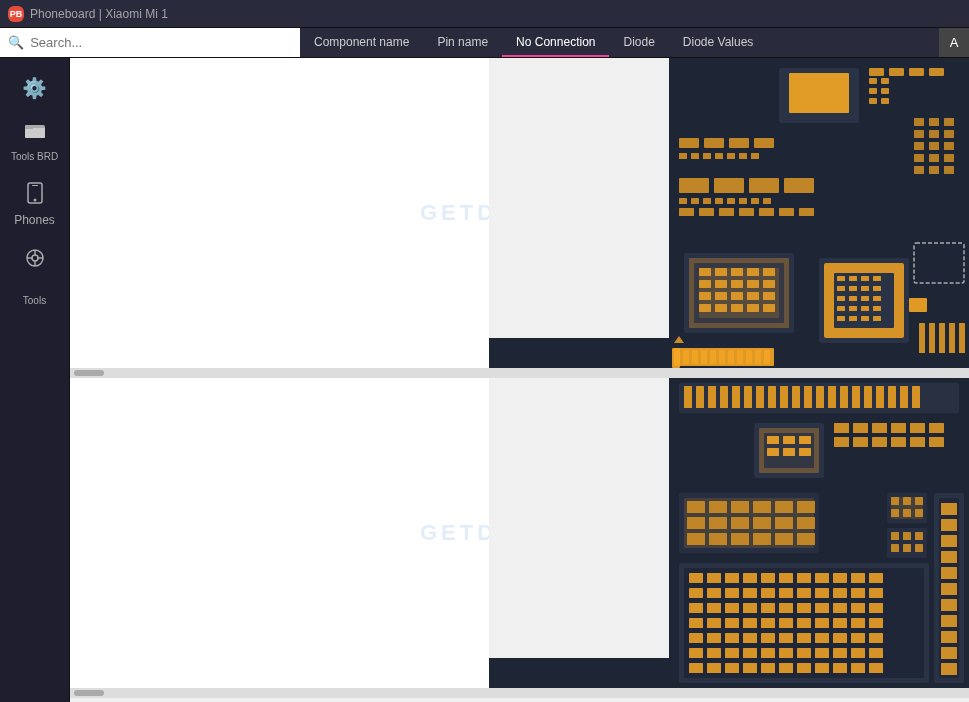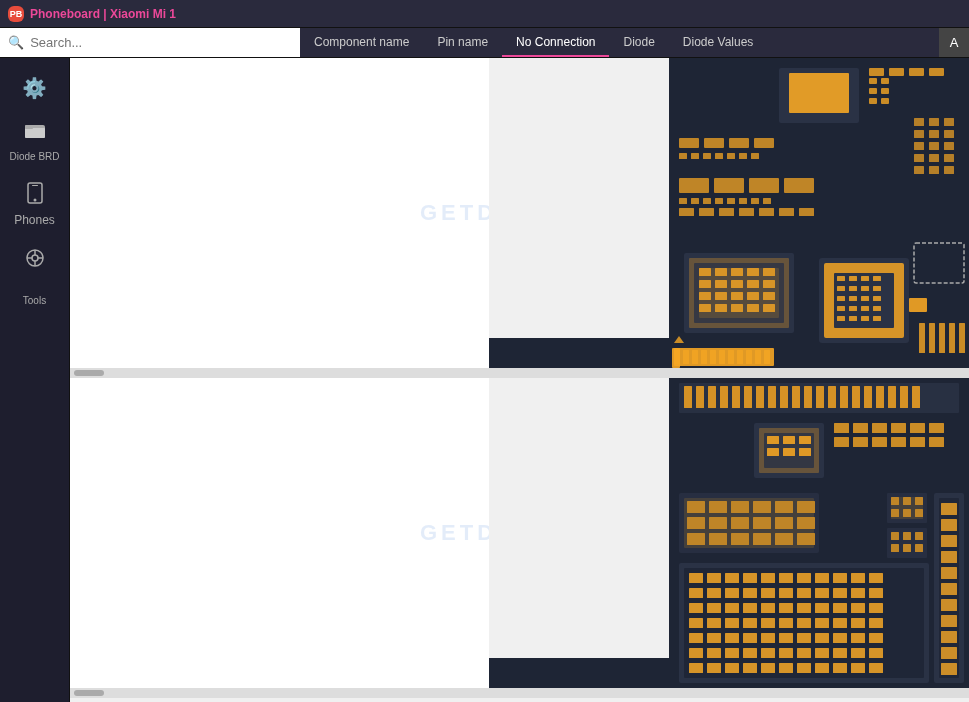--- a/index.html
+++ b/index.html
@@ -18,23 +18,22 @@
     #titlebar .pb-icon {
       width: 16px; height: 16px;
       background: #e74c3c;
       color: white;
       font-size: 9px;
       font-weight: bold;
       display: flex; align-items: center; justify-content: center;
       border-radius: 6px;
     }
     #titlebar .title-text {
-      color: #ec4899;
+      color: #a3a3a3;
       font-size: 12px;
-      font-weight: bold;
     }
 
     
     #app { display: flex; flex-direction: column; height: calc(702px - 28px); }
 
     
     #toolbar {
       height: 30px;
       background: #2a2a3d;
       display: flex;
@@ -185,21 +184,21 @@
         <span class="sidebar-icon">⚙️</span>
       </div>
       <div class="sidebar-item">
         <span class="sidebar-icon">
           <svg width="22" height="22" viewBox="0 0 22 22" fill="none">
             <rect x="1" y="5" width="20" height="13" rx="2" fill="#aaa"></rect>
             <rect x="1" y="8" width="20" height="10" rx="1" fill="#ccc"></rect>
             <rect x="1" y="5" width="8" height="4" rx="1" fill="#aaa"></rect>
           </svg>
         </span>
-        <span style="color:#aaa;font-size:10px;">Diode BRD</span>
+        <span style="color:#aaa;font-size:10px;">Tools BRD</span>
       </div>
       <div class="sidebar-item">
         <span class="sidebar-icon">
           <svg width="18" height="22" viewBox="0 0 18 22" fill="none">
             <rect x="2" y="1" width="14" height="20" rx="2" stroke="#aaa" stroke-width="1.5" fill="none"></rect>
             <circle cx="9" cy="18" r="1.5" fill="#aaa"></circle>
             <rect x="6" y="3" width="6" height="1" rx="0.5" fill="#aaa"></rect>
           </svg>
         </span>
         <span style="color:#aaa;font-size:12px;">Phones</span>

